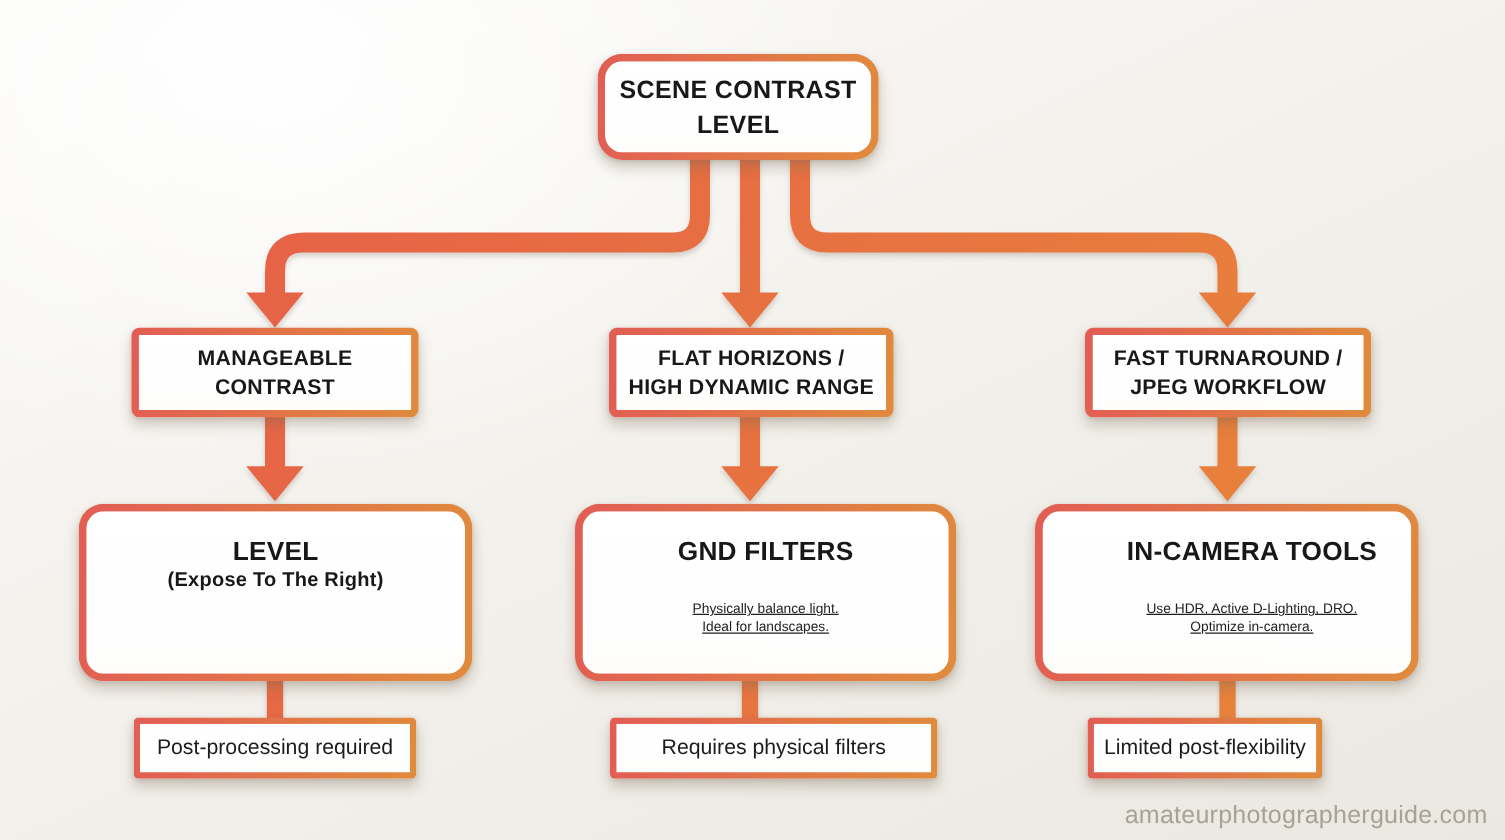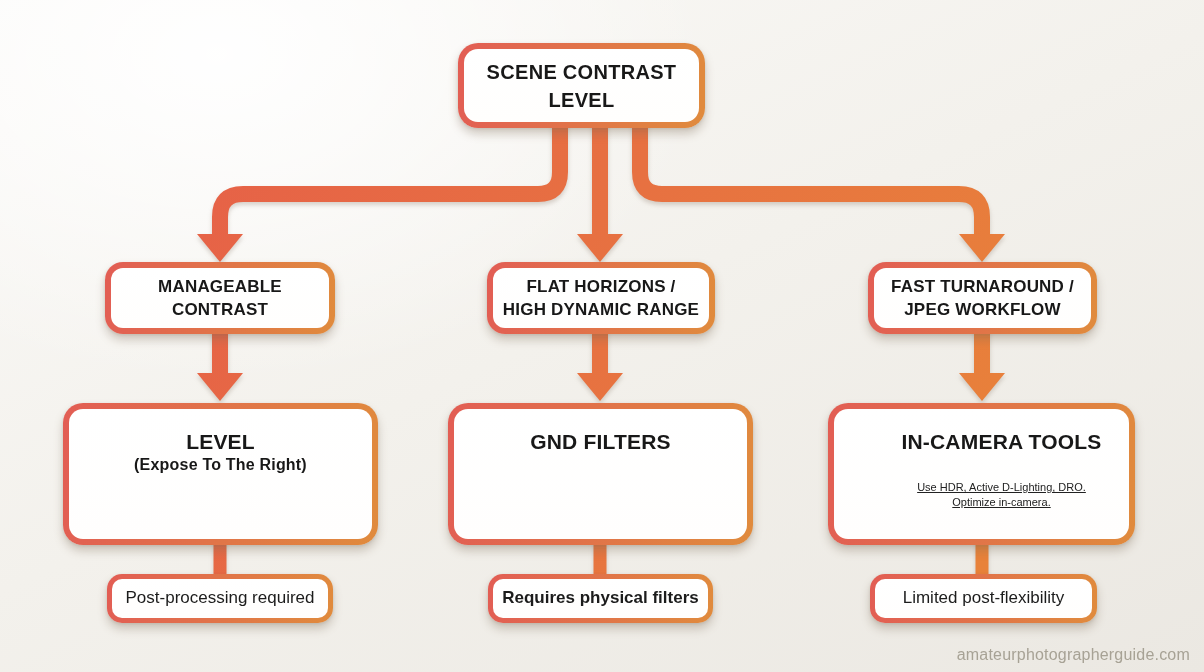--- a/index.html
+++ b/index.html
@@ -26,43 +26,43 @@
     background:
       linear-gradient(#ffffff,#fffefd) padding-box,
       linear-gradient(97deg, var(--border-from,#e25d54) 0%, var(--border-to,#e08b3d) 100%) border-box;
     box-shadow:0 6px 10px rgba(124,105,86,.33), 0 1px 3px rgba(124,105,86,.18);
     display:flex;flex-direction:column;align-items:center;justify-content:center;
     text-align:center;
     color:var(--text,#181818);
     box-sizing:border-box;
   }
   .multiline{white-space:pre-line;}
-  .root-node{left:458px;top:43px;width:247px;height:85px;}
+  .root-node{left:478px;top:43px;width:225px;height:85px;}
   .root-title{font-size:20px;font-weight:bold;line-height:1.4;letter-spacing:.3px;}
-  .cond-node{top:262px;height:72px;border-radius:18px;}
+  .cond-node{top:262px;height:72px;border-radius:7px;}
   .cond-1{left:105px;width:230px;}
   .cond-2{left:487px;width:228px;}
   .cond-3{left:868px;width:229px;}
   .cond-title{font-size:17px;font-weight:bold;line-height:1.38;letter-spacing:.2px;}
   .sol-node{top:403px;height:142px;justify-content:flex-start;padding-top:20px;}
   .sol-1{left:63px;width:315px;}
-  .sol-2{left:448px;width:305px;}
+  .sol-2{left:460px;width:305px;}
   .sol-3{left:828px;width:307px;padding-left:40px;}
   .sol-title{font-size:21px;font-weight:bold;line-height:1.25;letter-spacing:.2px;}
   .sol-subtitle{font-size:16px;font-weight:bold;line-height:1.25;letter-spacing:.2px;}
   .sol-subtitle:empty{display:none;}
   .sol-body{font-size:11px;line-height:1.34;margin-top:25px;color:#222;text-decoration:underline;}
-  .note-node{top:574px;height:49px;border-width:5px;border-radius:15px;}
+  .note-node{top:574px;height:49px;border-width:5px;border-radius:4px;}
   .note-1{left:107px;width:226px;}
-  .note-2{left:488px;width:225px;font-weight:bold;}
-  .note-3{left:870px;width:227px;}
+  .note-2{left:488px;width:262px;}
+  .note-3{left:870px;width:188px;}
   .note-text{font-size:17px;line-height:1.2;color:#1c1c1c;}
   .watermark{
     position:absolute;right:14px;bottom:8px;z-index:3;
-    font-size:16px;color:var(--watermark,#a7a295);letter-spacing:.2px;
+    font-size:20px;color:var(--watermark,#a7a295);letter-spacing:.2px;
   }
 </style>
 </head>
 <body>
 
 <div class="canvas">
 
   <svg class="connector-layer" width="1204" height="672" viewBox="0 0 1204 672">
     <defs>
       <linearGradient id="arrowGrad" gradientUnits="userSpaceOnUse" x1="180" y1="90" x2="1020" y2="480">
@@ -110,20 +110,22 @@
     <div class="cond-title multiline">FLAT HORIZONS /
 HIGH DYNAMIC RANGE</div>
   </div>
 
   <div class="node sol-node sol-1">
     <div class="sol-title">LEVEL</div>
     <div class="sol-subtitle">(Expose To The Right)</div>
   </div>
   <div class="node sol-node sol-2">
     <div class="sol-title">GND FILTERS</div>
+    <div class="sol-body multiline">Physically balance light.
+Ideal for landscapes.</div>
   </div>
   <div class="node sol-node sol-3">
     <div class="sol-title">IN-CAMERA TOOLS</div>
 
     <div class="sol-body multiline">Use HDR, Active D-Lighting, DRO.
 Optimize in-camera.</div>
   </div>
 
   <div class="node note-node note-1">
     <div class="note-text">Post-processing required</div>

